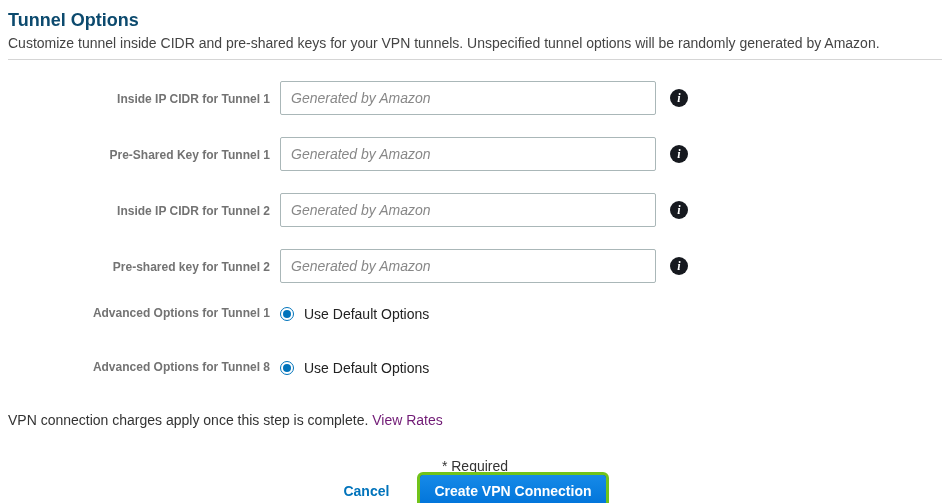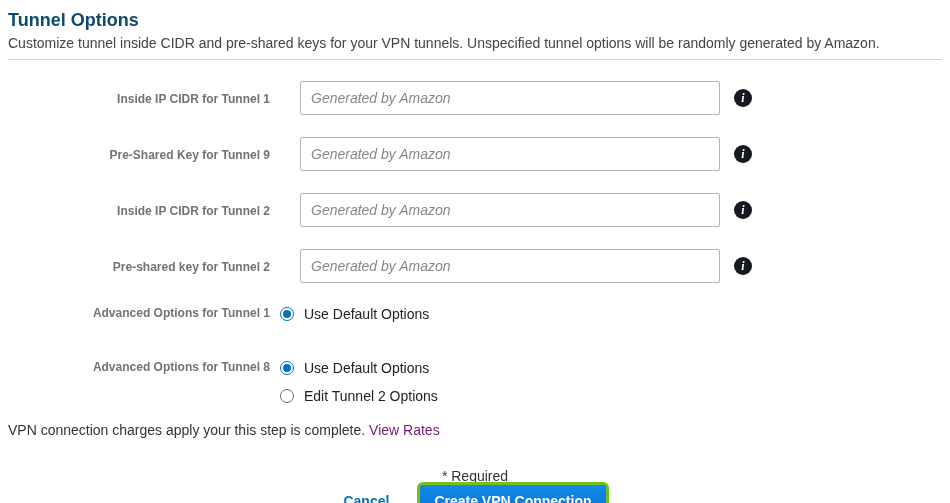--- a/index.html
+++ b/index.html
@@ -41,31 +41,30 @@
       font-weight: 700;
       color: #737373;
       font-size: 12px;
       padding-top: 2px;
     }
     .field-col {
       display: flex;
       align-items: center;
     }
     .text-input {
-      width: 420px;
+      width: 376px;
       height: 34px;
       border: 1px solid #aab7b8;
       border-radius: 2px;
       padding: 6px 10px;
       font-size: 14px;
       font-style: italic;
       color: #777;
       outline: none;
       background: #fff;
-      margin-left: 20px;
     }
     .text-input::placeholder { color: #888; font-style: italic; }
     .info-icon {
       display: inline-flex;
       width: 18px;
       height: 18px;
       border-radius: 50%;
       background: #16191f;
       color: #fff;
       font-family: Georgia, 'Times New Roman', serif;
@@ -167,21 +166,21 @@
 
 <div class="form-row">
   <div class="label-col">Inside IP CIDR for Tunnel 1</div>
   <div class="field-col">
     <input type="text" class="text-input" placeholder="Generated by Amazon" style="">
     <span class="info-icon">i</span>
   </div>
 </div>
 
 <div class="form-row">
-  <div class="label-col">Pre-Shared Key for Tunnel 9</div>
+  <div class="label-col">Pre-Shared Key for Tunnel 1</div>
   <div class="field-col">
     <input type="text" class="text-input" placeholder="Generated by Amazon" style="">
     <span class="info-icon">i</span>
   </div>
 </div>
 
 <div class="form-row">
   <div class="label-col">Inside IP CIDR for Tunnel 2</div>
   <div class="field-col">
     <input type="text" class="text-input" placeholder="Generated by Amazon" style="">
@@ -210,30 +209,26 @@
 </div>
 
 <div class="form-row radio-row">
   <div class="label-col">Advanced Options for Tunnel 8</div>
   <div class="field-col">
     <div class="radio-group">
       <label class="radio-item">
         <input type="radio" class="radio" name="adv-t2" checked="" style="">
         <span>Use Default Options</span>
       </label>
-      <label class="radio-item">
-        <input type="radio" class="radio" name="adv-t2" style="">
-        <span>Edit Tunnel 2 Options</span>
-      </label>
     </div>
   </div>
 </div>
 
 <div class="footnote">
-  <span>VPN connection charges apply your this step is complete.  </span>
+  <span>VPN connection charges apply once this step is complete.  </span>
   <a class="link">View Rates</a>
 </div>
 
 <div class="footer">
   <div class="required">* Required</div>
   <div class="footer-actions">
     <span class="cancel-link">Cancel</span>
     <button class="primary-btn">Create VPN Connection</button>
   </div>
 </div>

